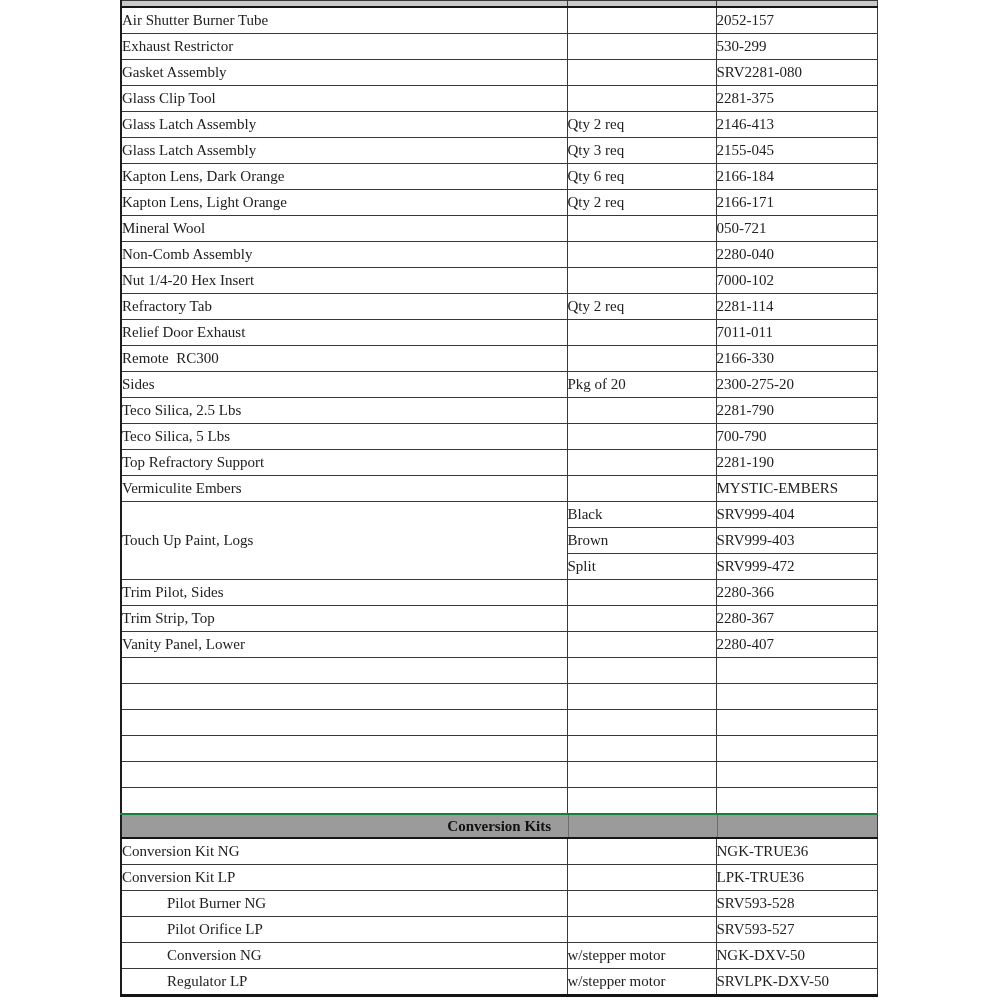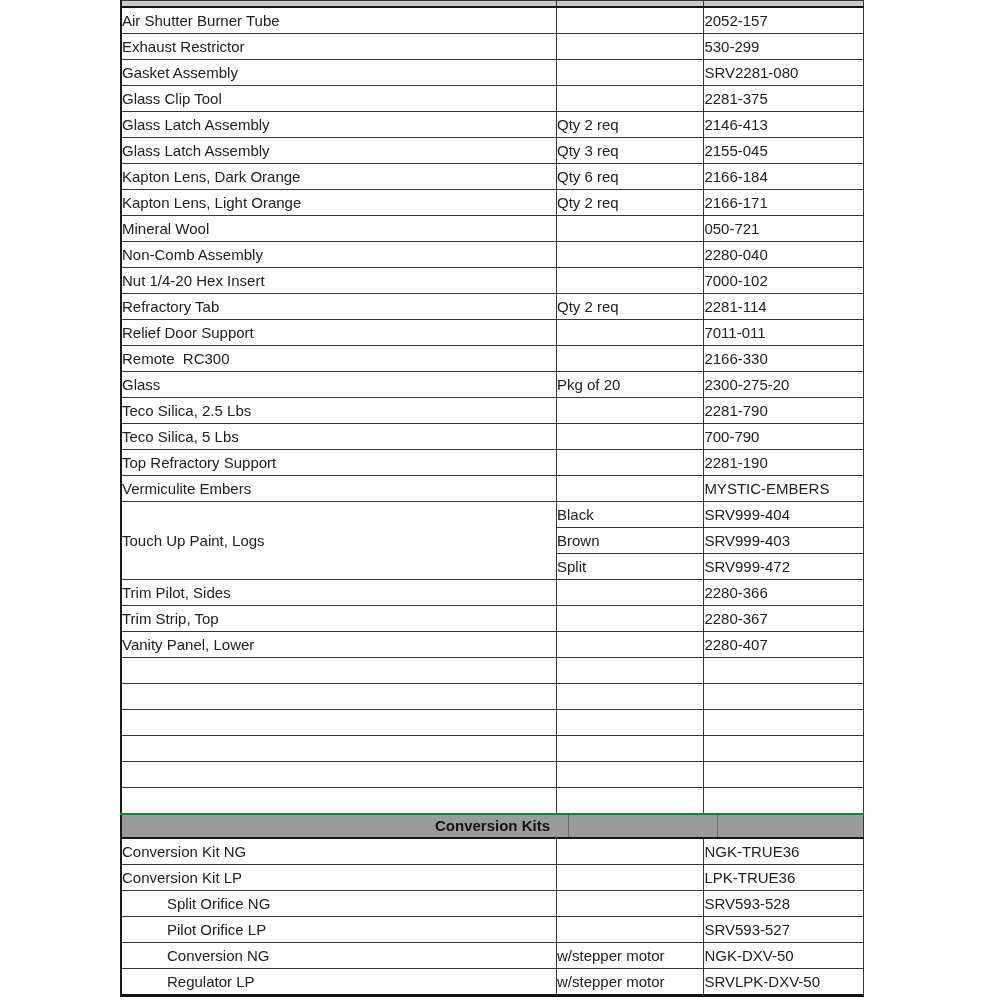--- a/index.html
+++ b/index.html
@@ -2,25 +2,25 @@
 <html style="--highlight: #f6eb16; --section-band: #9b9b9b; --cropped-header: #c9c9c9;"><head>
 <meta charset="utf-8">
 <style>
   html, body {
     margin: 0;
     padding: 0;
     background: #ffffff;
   }
   .sheet {
     position: relative;
-    width: 864px;
+    width: 1000px;
     height: 1000px;
     background: #ffffff;
     overflow: hidden;
-    font-family: Liberation Sans, sans-serif;
+    font-family: Liberation Serif, serif;
   }
   table.parts {
     position: absolute;
     left: 120px;
     top: 0;
     border-collapse: collapse;
     table-layout: fixed;
     border-left: 2px solid #1c1c1c;
     border-bottom: 3px solid #141414;
   }
@@ -144,31 +144,31 @@
           <td class="name-cell">Nut 1/4-20 Hex Insert</td>
           <td class="qty-cell"></td>
           <td class="part-cell">7000-102</td>
         </tr>
         <tr>
           <td class="name-cell">Refractory Tab</td>
           <td class="qty-cell">Qty 2 req</td>
           <td class="part-cell">2281-114</td>
         </tr>
         <tr>
-          <td class="name-cell">Relief Door Support</td>
+          <td class="name-cell">Relief Door Exhaust</td>
           <td class="qty-cell"></td>
           <td class="part-cell">7011-011</td>
         </tr>
         <tr>
           <td class="name-cell">Remote  RC300</td>
           <td class="qty-cell"></td>
           <td class="part-cell">2166-330</td>
         </tr>
         <tr>
-          <td class="name-cell">Glass</td>
+          <td class="name-cell">Sides</td>
           <td class="qty-cell">Pkg of 20</td>
           <td class="part-cell">2300-275-20</td>
         </tr>
         <tr>
           <td class="name-cell">Teco Silica, 2.5 Lbs</td>
           <td class="qty-cell"></td>
           <td class="part-cell">2281-790</td>
         </tr>
         <tr>
           <td class="name-cell">Teco Silica, 5 Lbs</td>
@@ -250,21 +250,21 @@
           <td class="name-cell">Conversion Kit NG</td>
           <td class="qty-cell"></td>
           <td class="part-cell">NGK-TRUE36</td>
         </tr>
         <tr>
           <td class="name-cell">Conversion Kit LP</td>
           <td class="qty-cell"></td>
           <td class="part-cell">LPK-TRUE36</td>
         </tr>
         <tr class="indent">
-          <td class="name-cell">Split Orifice NG</td>
+          <td class="name-cell">Pilot Burner NG</td>
           <td class="qty-cell"></td>
           <td class="part-cell hl">SRV593-528</td>
         </tr>
         <tr class="indent">
           <td class="name-cell">Pilot Orifice LP</td>
           <td class="qty-cell"></td>
           <td class="part-cell hl">SRV593-527</td>
         </tr>
         <tr class="indent">
           <td class="name-cell">Conversion NG</td>

